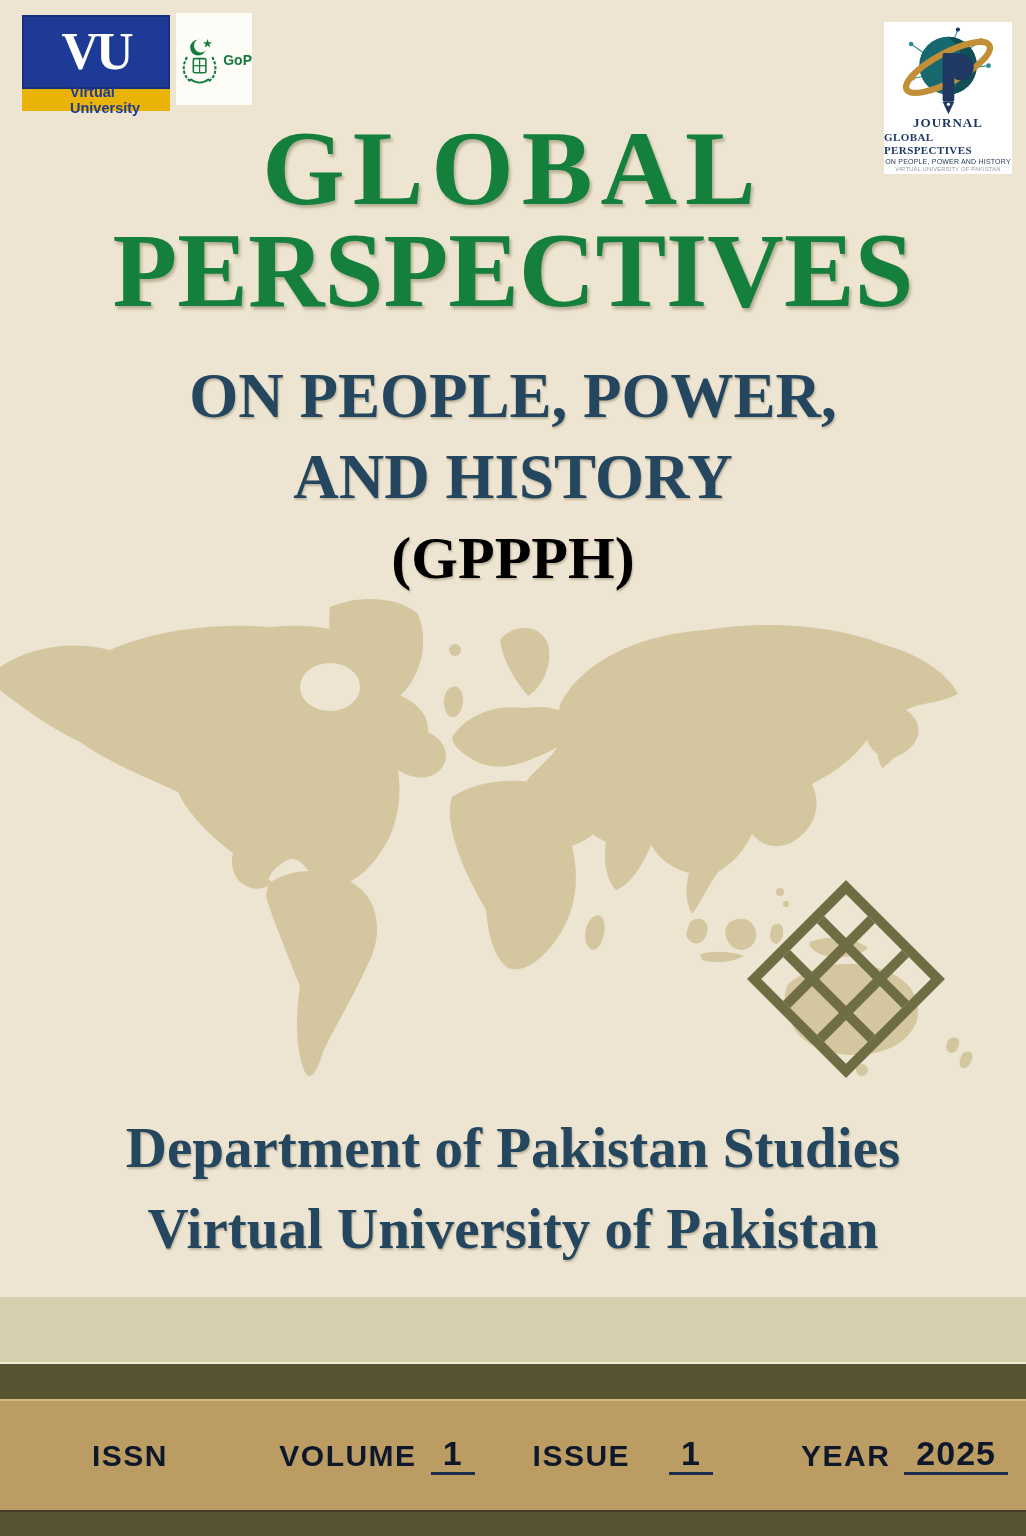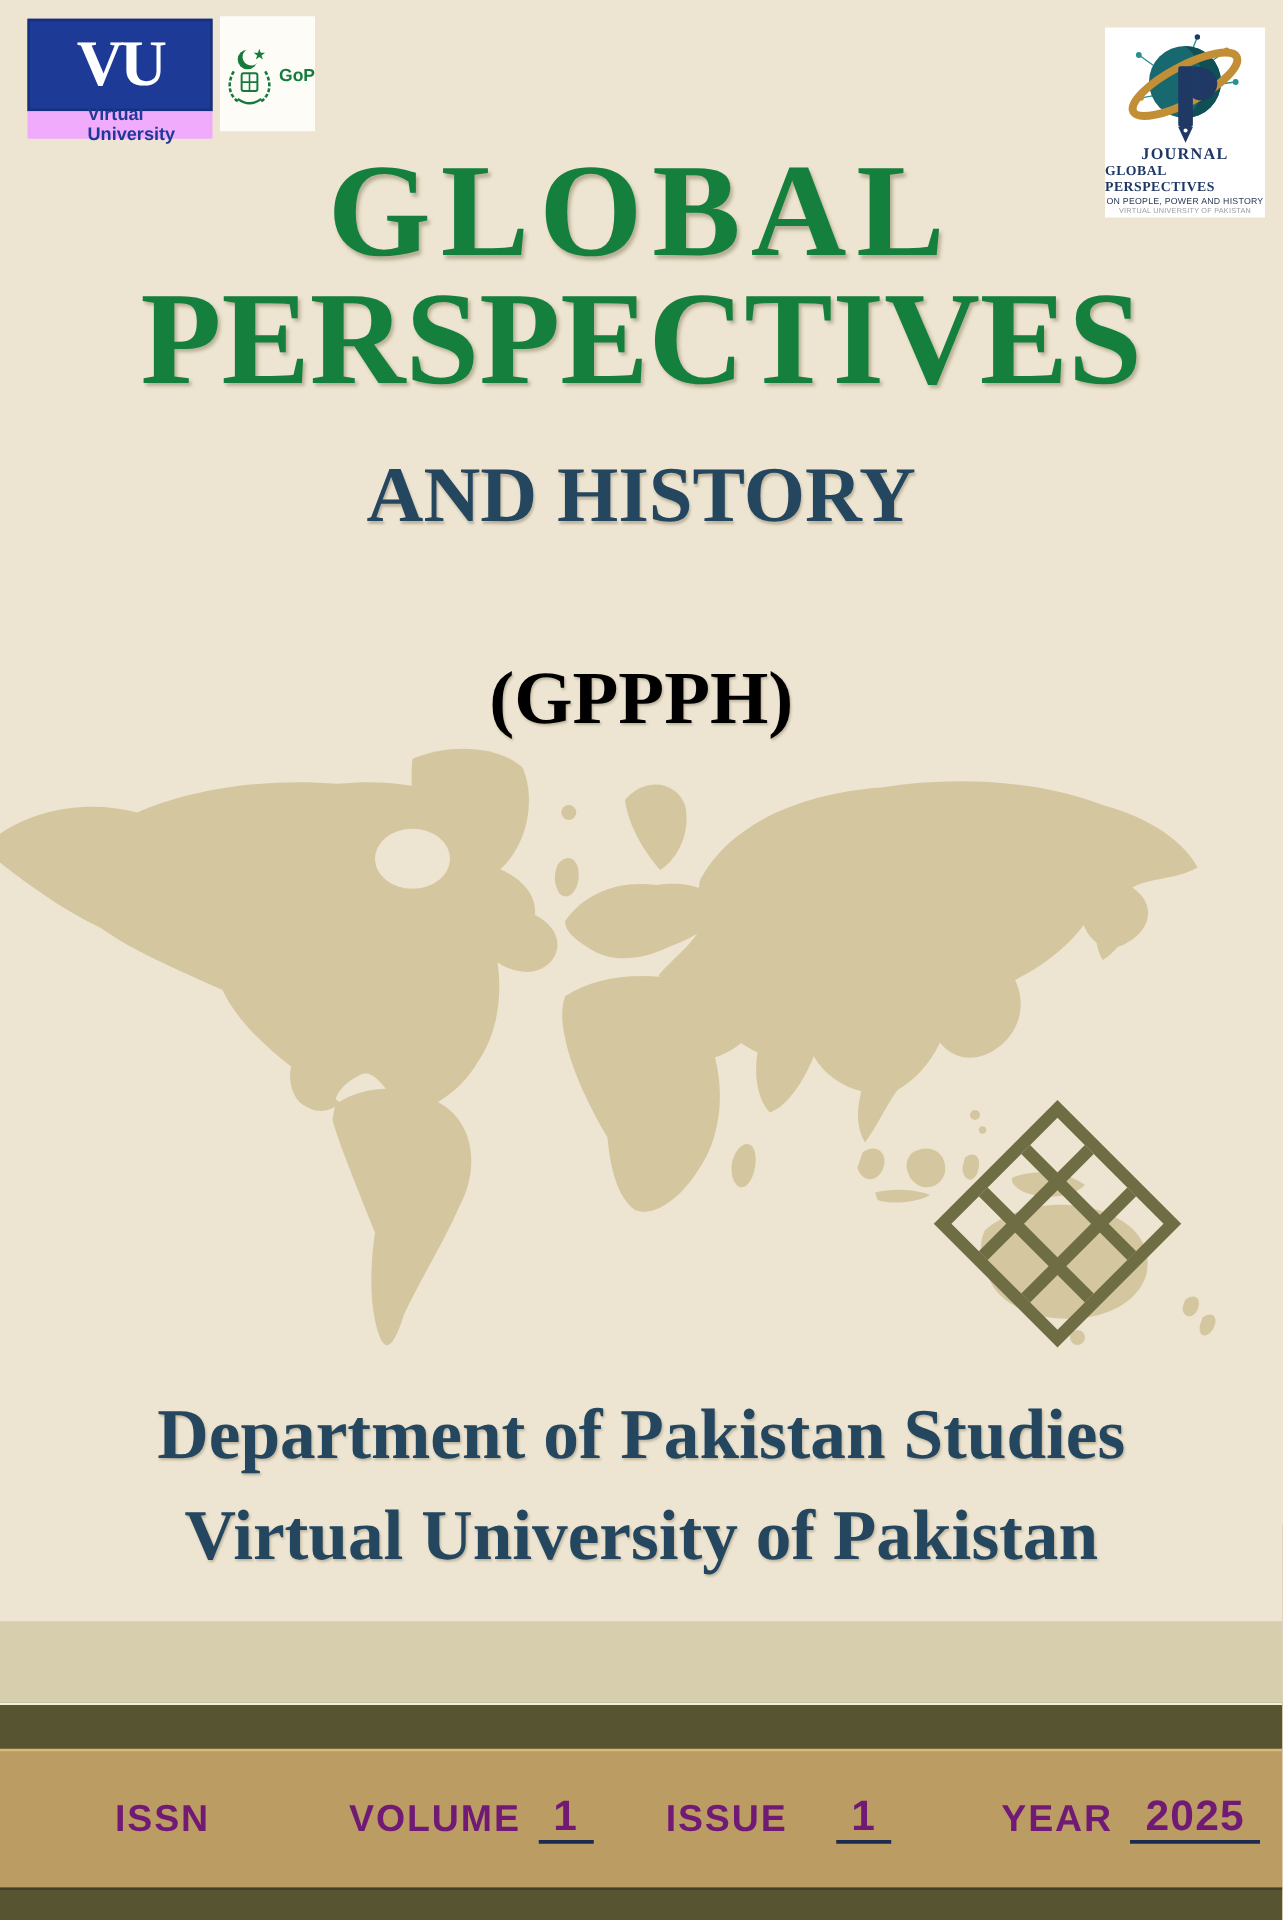--- a/index.html
+++ b/index.html
@@ -7,21 +7,21 @@
     position:relative; width:1026px; height:1536px; margin:0 auto;
     background:#EDE5D1; overflow:hidden;
     font-family:"Liberation Serif", serif; color:#24465F;
   }
   
   .vu-logo{position:absolute; left:22px; top:15px; width:148px;}
   .vu-box{height:70px; background:#1D3A96; display:flex; align-items:center; justify-content:center;
           border:2px solid #16307c;}
   .vu-monogram{color:#ffffff; font-size:52px; font-weight:bold; letter-spacing:-3px; line-height:1;
                font-family:"Liberation Serif", serif;}
-  .vu-strip{height:22px; background:#f0abfc; display:flex; align-items:center; justify-content:flex-end;padding-left:48px;}
+  .vu-strip{height:22px; background:#eab308; display:flex; align-items:center; justify-content:flex-end;padding-left:48px;}
   .vu-caption{color:#1D3A96; font-family:"Liberation Sans", sans-serif; font-weight:bold; font-size:14.5px;}
   .gop-logo{position:absolute; left:176px; top:13px; width:76px; height:92px; background:#fdfcf6;
             display:flex; flex-direction:row; align-items:center; justify-content:flex-start; padding-top:4px; box-sizing:border-box;}
   .gop-caption{color:#157A3C; font-family:"Liberation Sans", sans-serif; font-weight:bold; font-size:14px; margin-top:-2px;}
   .journal-card{position:absolute; left:884px; top:22px; width:128px; height:152px; background:#ffffff;
                 display:flex; flex-direction:column; align-items:center; padding-top:4px; box-sizing:border-box;}
   .journal-glyph{width:104px; height:96px;}
   .j-line1{font-size:13px; font-weight:bold; letter-spacing:1px; color:#1F3864; line-height:1.15;}
   .j-line2{font-size:11px; font-weight:bold; letter-spacing:.4px; color:#1F3864; line-height:1.2;}
   .j-line3{font-size:7px; font-family:"Liberation Sans", sans-serif; color:#2b3a55; letter-spacing:.2px; line-height:1.3;}
@@ -53,21 +53,21 @@
         text-shadow:1px 2px 2px rgba(120,108,82,.4);}
   
   .band-beige{position:absolute; left:0; top:1297px; width:100%; height:65px; background:#D6CEAC;}
   .band-olive-top{position:absolute; left:0; top:1362px; width:100%; height:39px; background:#575431;
                   border-top:2px solid #F2ECD8; border-bottom:2px solid #D9B97A; box-sizing:border-box;}
   .band-tan{position:absolute; left:0; top:1401px; width:100%; height:109px; background:#BB9C62;
             display:flex; align-items:center; box-sizing:border-box; padding:0 18px 0 92px;}
   .band-olive-bottom{position:absolute; left:0; top:1510px; width:100%; height:26px; background:#575431;
                      border-top:2px solid #433F28; box-sizing:border-box;}
   .footer-row{display:flex; align-items:center; width:100%;
-              font-family:"Liberation Sans", sans-serif; color:#701a75;}
+              font-family:"Liberation Sans", sans-serif; color:#0f172a;}
   .f-label{font-weight:bold; font-size:30px; letter-spacing:1.5px;}
   .f-value{font-weight:bold; font-size:34px; letter-spacing:1px; border-bottom:3px solid #1D2B4C;
            padding:0 12px 1px 12px; margin-left:14px; line-height:1.05;}
   .f-group{display:flex; align-items:center;}
   .f-issn{margin-right:auto;}
   .f-vol{margin-right:58px;}
   .f-issue{margin-right:88px;gap:25px;}
 </style>
 </head>
 <body>
@@ -124,20 +124,21 @@
     <div class="j-line2">GLOBAL PERSPECTIVES</div>
     <div class="j-line3">ON PEOPLE, POWER AND HISTORY</div>
     <div class="j-line4">VIRTUAL UNIVERSITY OF PAKISTAN</div>
   </div>
 
   <div class="title">
     <div class="title-line1">GLOBAL</div>
     <div class="title-line2">PERSPECTIVES</div>
   </div>
   <div class="subtitle">
+    <div>ON PEOPLE, POWER,</div>
     <div>AND HISTORY</div>
   </div>
   <div class="acronym">(GPPPH)</div>
 
   <svg class="map" viewBox="0 0 1026 520">
     <g fill="#D4C7A0">
 
       <path d="M0 75 C30 55,70 48,110 58 C150 40,210 30,270 35 C320 30,360 40,375 58 C395 70,400 88,390 100
                C410 105,430 120,428 140 C445 148,452 165,440 178 C428 190,410 186,398 178
                C402 205,398 235,382 258 C368 282,345 295,325 300 C308 280,300 262,288 268

